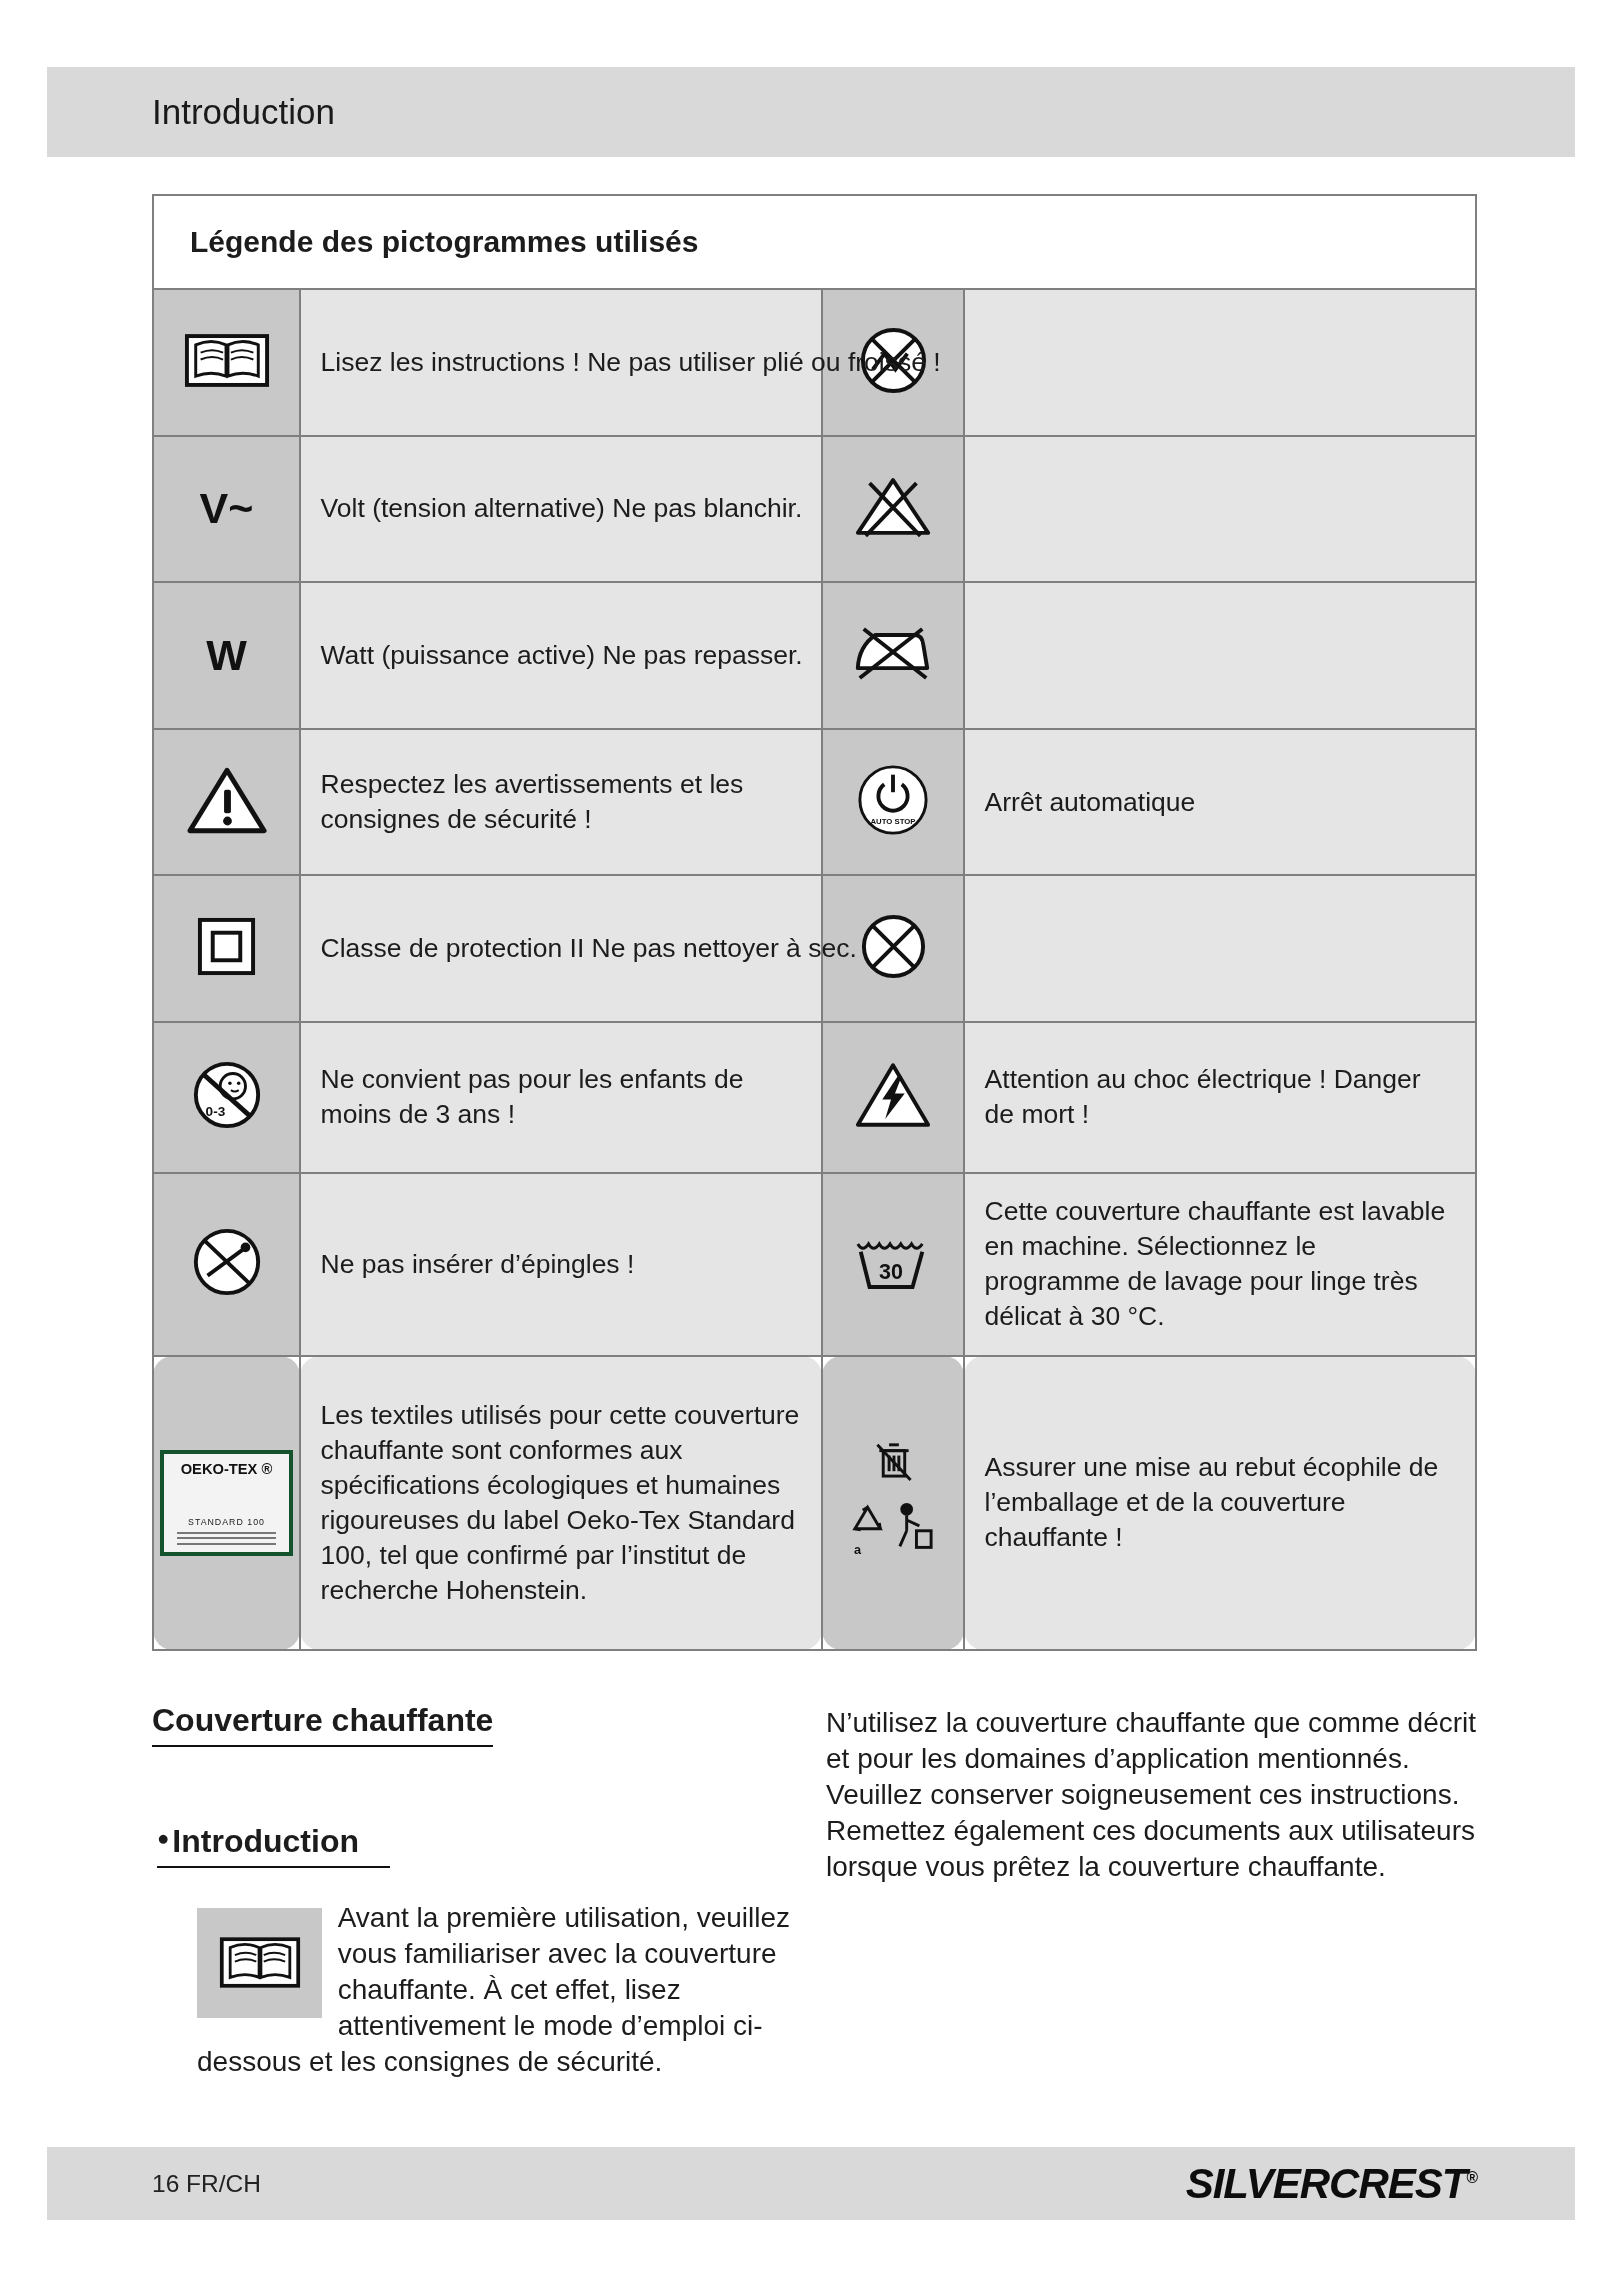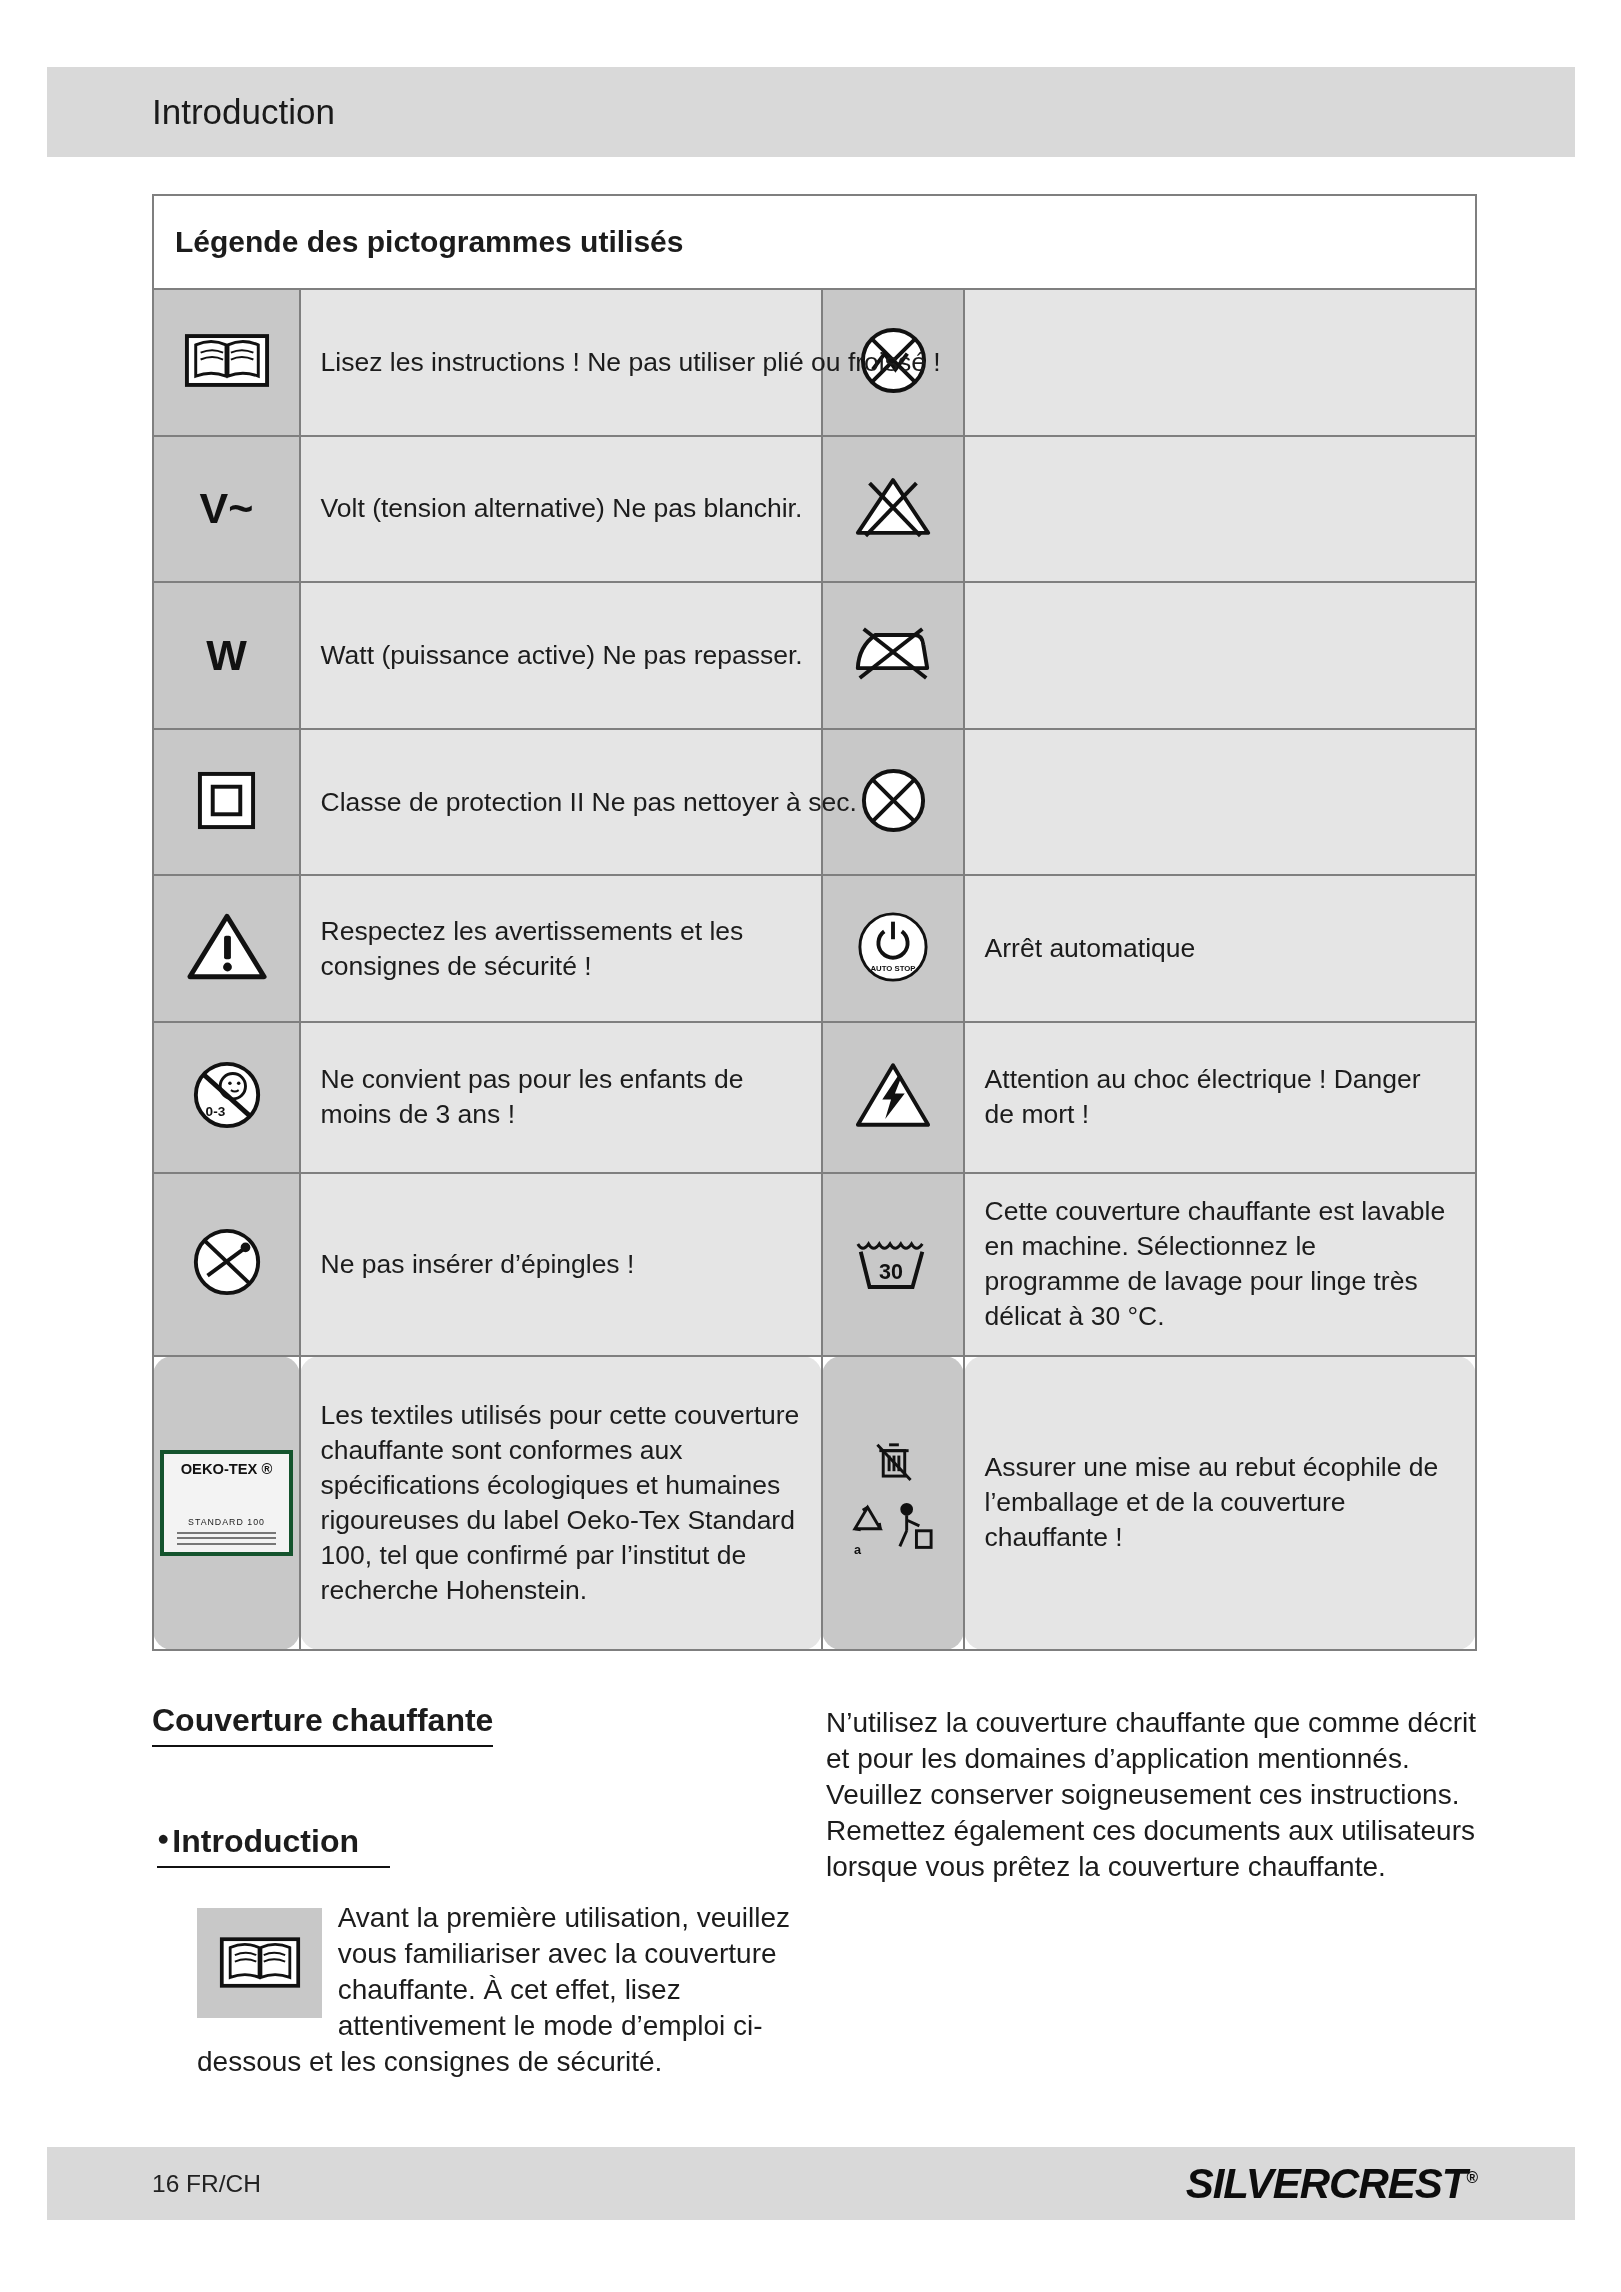--- a/index.html
+++ b/index.html
@@ -7,21 +7,21 @@
     width:1621px;height:2293px;position:relative;background:#ffffff;
     font-family:"Liberation Sans",sans-serif;color:#1c1c1c;
   }
   .band{position:absolute;left:47px;width:1528px;background:#d9d9d9;}
   header.band{top:67px;height:90px;}
   .band-title{position:absolute;left:105px;top:50%;transform:translateY(-50%);font-size:35px;color:#1a1a1a;}
 
   
   table.legend{position:absolute;left:152px;top:194px;width:1323px;border-collapse:collapse;table-layout:fixed;}
   table.legend td{border:2px solid #7f7f7f;}
-  .legend-title{height:90px;font-size:30px;font-weight:bold;padding-left:21px;vertical-align:middle;background:#fff;}
+  .legend-title{height:90px;font-size:30px;font-weight:bold;padding-left:36px;vertical-align:middle;background:#fff;}
   td.ic{background:#c8c8c8;text-align:center;vertical-align:middle;overflow:visible;}
   td.tx{padding:9.8px 19.6px;font-size:26.5px;line-height:35px;vertical-align:middle;background:#e5e5e5;}
   .ovl{white-space:nowrap;position:relative;z-index:10;}
   tr.r-std td{height:125px;}
   tr.r7 td{height:129px;}
   tr.r8 td{height:162px;}
   tr.r9 td{height:272px;border-radius:20px;}
   .icon{display:inline-block;position:relative;z-index:1;line-height:0;}
   .glyph-icon{font-weight:bold;font-size:43px;line-height:1;letter-spacing:0;color:#111;}
   svg text{font-family:"Liberation Sans",sans-serif;fill:#111;}
@@ -126,61 +126,61 @@
                 <line x1="74" y1="6" x2="10" y2="56" stroke="#111" stroke-width="4"></line>
               </svg>
         </span>
       </td>
       <td class="tx"><span></span></td>
     </tr>
 
     <tr class="r-std">
       <td class="ic">
         <span class="icon">
-          <svg width="61" height="61" viewBox="0 0 62 62">
-                <rect x="4" y="4" width="54" height="54" fill="#fff" stroke="#111" stroke-width="4"></rect>
-                <rect x="17" y="17" width="28" height="28" fill="none" stroke="#111" stroke-width="4"></rect>
-              </svg>
-        </span>
-      </td>
-      <td class="tx"><span class="ovl">Classe de protection II Ne pas nettoyer à sec.</span></td>
-      <td class="ic">
-        <span class="icon">
-          <svg width="71" height="71" viewBox="0 0 72 72">
-                <circle cx="36" cy="36" r="30" fill="#fff" stroke="#111" stroke-width="4"></circle>
-                <line x1="14" y1="14" x2="58" y2="58" stroke="#111" stroke-width="4"></line>
-                <line x1="58" y1="14" x2="14" y2="58" stroke="#111" stroke-width="4"></line>
-              </svg>
-        </span>
-      </td>
-      <td class="tx"><span></span></td>
-    </tr>
-
-    <tr class="r-std">
-      <td class="ic">
-        <span class="icon">
           <svg width="84" height="73" viewBox="0 0 86 74">
                 <path d="M43 6 L81 68 L5 68 Z" fill="#fff" stroke="#111" stroke-width="5" stroke-linejoin="round"></path>
                 <rect x="40" y="26" width="7" height="24" rx="2" fill="#111"></rect>
                 <circle cx="43.5" cy="58" r="4.5" fill="#111"></circle>
               </svg>
         </span>
       </td>
       <td class="tx"><span>Respectez les avertissements et les consignes de sécurité !</span></td>
       <td class="ic">
         <span class="icon">
           <svg width="74" height="74" viewBox="0 0 76 76">
                 <circle cx="38" cy="38" r="34" fill="#fff" stroke="#111" stroke-width="3"></circle>
                 <path d="M29 22 A15 15 0 1 0 47 22" fill="none" stroke="#111" stroke-width="4"></path>
                 <line x1="38" y1="12" x2="38" y2="30" stroke="#111" stroke-width="4"></line>
                 <text x="38" y="63" text-anchor="middle" font-size="8" font-weight="bold">AUTO STOP</text>
               </svg>
         </span>
       </td>
       <td class="tx"><span>Arrêt automatique</span></td>
+    </tr>
+
+    <tr class="r-std">
+      <td class="ic">
+        <span class="icon">
+          <svg width="61" height="61" viewBox="0 0 62 62">
+                <rect x="4" y="4" width="54" height="54" fill="#fff" stroke="#111" stroke-width="4"></rect>
+                <rect x="17" y="17" width="28" height="28" fill="none" stroke="#111" stroke-width="4"></rect>
+              </svg>
+        </span>
+      </td>
+      <td class="tx"><span class="ovl">Classe de protection II Ne pas nettoyer à sec.</span></td>
+      <td class="ic">
+        <span class="icon">
+          <svg width="71" height="71" viewBox="0 0 72 72">
+                <circle cx="36" cy="36" r="30" fill="#fff" stroke="#111" stroke-width="4"></circle>
+                <line x1="14" y1="14" x2="58" y2="58" stroke="#111" stroke-width="4"></line>
+                <line x1="58" y1="14" x2="14" y2="58" stroke="#111" stroke-width="4"></line>
+              </svg>
+        </span>
+      </td>
+      <td class="tx"><span></span></td>
     </tr>
 
     <tr class="r7">
       <td class="ic">
         <span class="icon">
           <svg width="74" height="74" viewBox="0 0 76 76">
                 <circle cx="38" cy="38" r="32" fill="#fff" stroke="#111" stroke-width="4"></circle>
                 <circle cx="44" cy="29" r="13" fill="none" stroke="#111" stroke-width="3"></circle>
                 <circle cx="41" cy="26" r="1.8" fill="#111"></circle>
                 <circle cx="50" cy="26" r="1.8" fill="#111"></circle>

